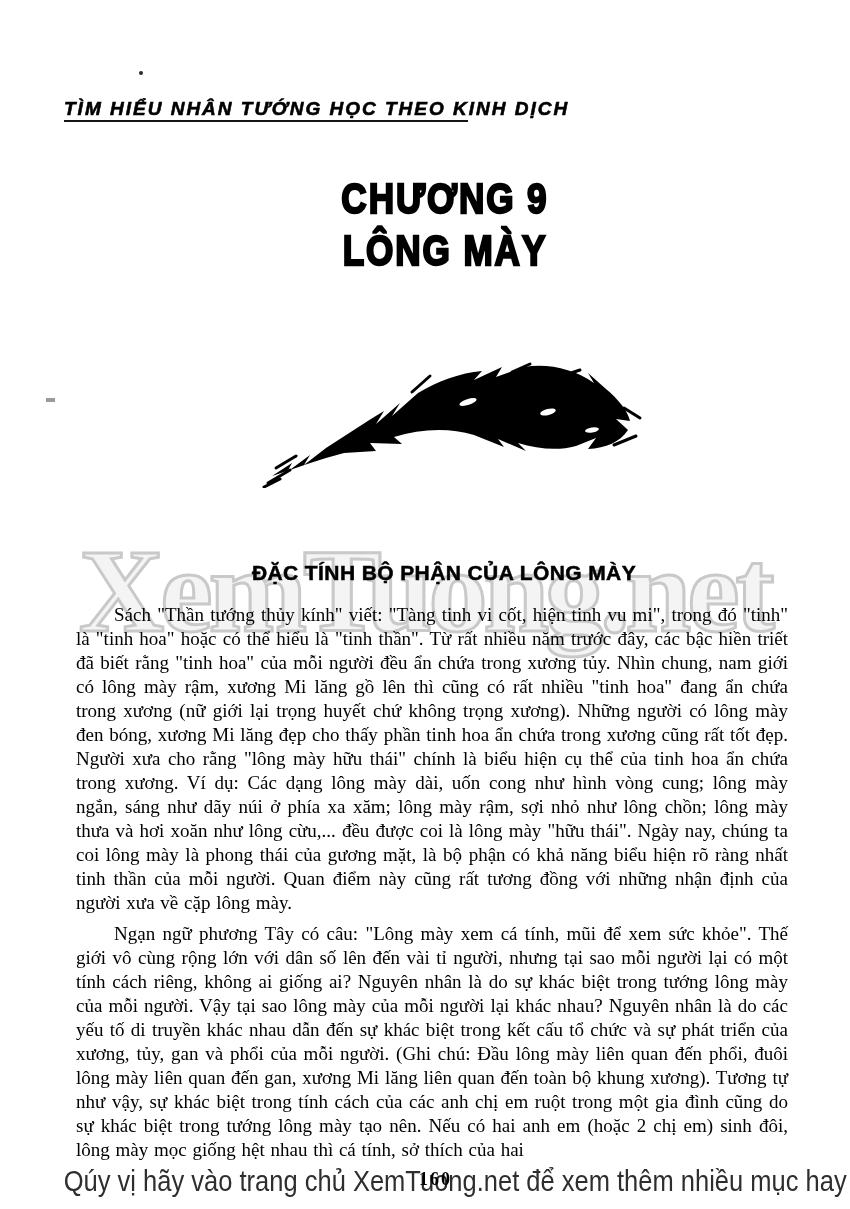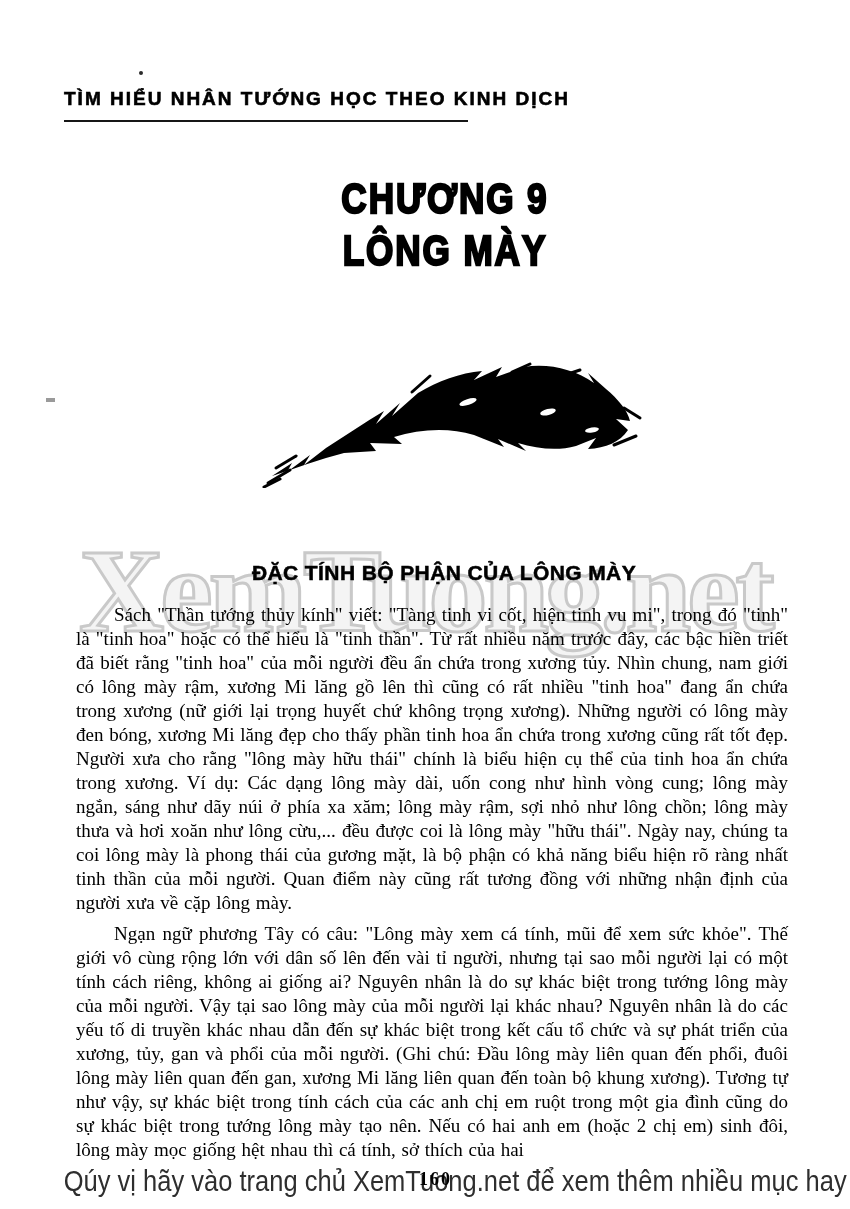--- a/index.html
+++ b/index.html
@@ -4,22 +4,22 @@
 <style>
   html,body{margin:0;padding:0;}
   body{
     width:850px;height:1209px;position:relative;background:#ffffff;
     font-family:"Liberation Serif", serif;color:#000;overflow:hidden;
   }
   .speck1{position:absolute;left:139px;top:71px;width:4px;height:4px;background:#2a2a2a;border-radius:50%;}
   .speck2{position:absolute;left:46px;top:398px;width:9px;height:4px;background:#9a9a9a;}
 
   .running-header{
-    position:absolute;left:64px;top:88px;z-index:2;
-    font-family:"Liberation Sans", sans-serif;font-weight:700;
+    position:absolute;left:64px;top:98px;z-index:2;
+    font-family:"Liberation Sans", sans-serif;font-weight:700;font-style:italic;
     font-size:19px;letter-spacing:2px;-webkit-text-stroke:0.6px #000;white-space:nowrap;
   }
   .header-rule{position:absolute;left:64px;top:120px;width:404px;height:2px;background:#161616;z-index:2;}
 
   .chapter-number,.chapter-title{
     position:absolute;left:0;right:0;text-align:center;text-indent:42px;
     font-family:"Liberation Sans", sans-serif;font-weight:900;
     -webkit-text-stroke:2px #000;letter-spacing:2px;z-index:2;
   }
   .chapter-number{top:178px;font-size:37px;transform:scale(0.95,1.15);}

